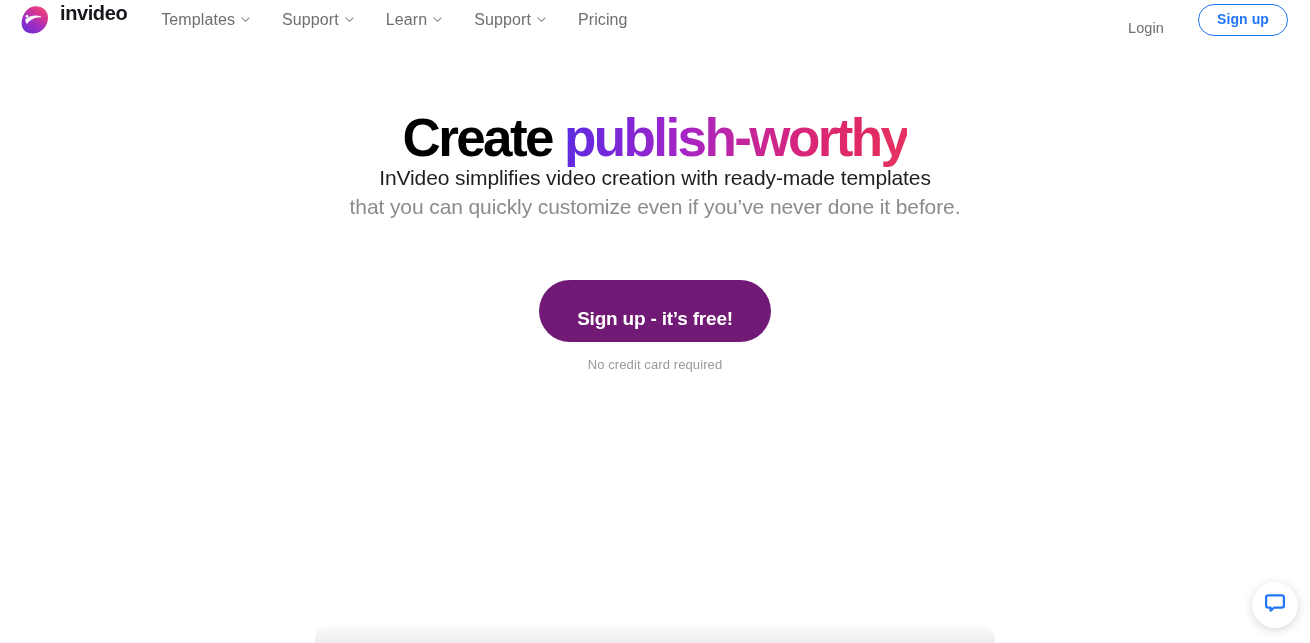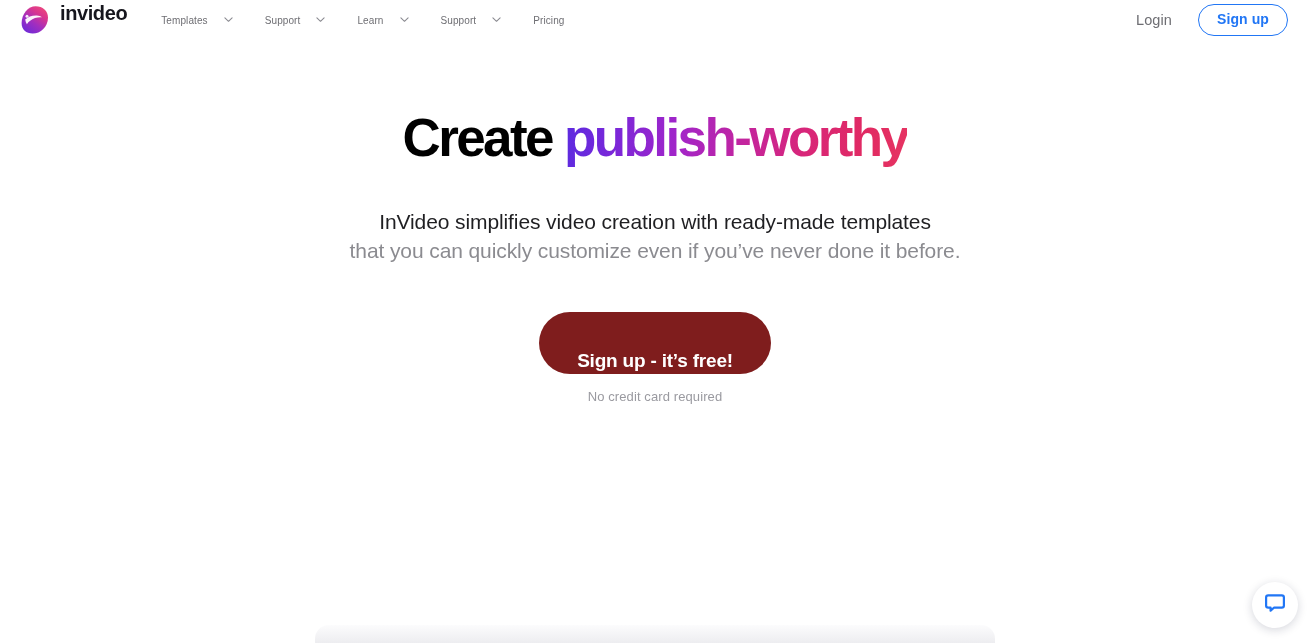--- a/index.html
+++ b/index.html
@@ -54,44 +54,44 @@
 
   .nav {
     display: flex;
     align-items: center;
     gap: 0px;
   }
 
   .nav-item {
     display: flex;
     align-items: center;
-    gap: 16px;
-    font-size: 10px;
+    gap: 6px;
+    font-size: 16px;
     color: #6e6e73;
     padding: 6px 16px;
     cursor: pointer;
     white-space: nowrap;
     letter-spacing: 0.1px;
   }
   .nav-item:first-child { padding-left: 0; }
 
   .chev {
     width: 9px;
     height: 9px;
     display: inline-block;
     position: relative;
     top: -1px;
   }
   .chev svg { display: block; }
 
   .header-right {
     margin-left: auto;
     display: flex;
-    align-items: center;
-    gap: 26px;
+    align-items: flex-end;
+    gap: 34px;
     padding-right: 4px;
   }
 
   .login-link {
     font-size: 14.5px;
     color: #6e6e73;
     cursor: pointer;
     letter-spacing: 0.1px;
   }
 
@@ -135,21 +135,20 @@
         #e63462 100%);
     -webkit-background-clip: text;
     background-clip: text;
     -webkit-text-fill-color: transparent;
     color: transparent;
   }
 
   .headline-line2 { display: block; }
 
   .subtitle {
-    margin-top: 44px;
   }
   .sub-line-1 {
     font-size: 21px;
     color: #1f1f22;
     line-height: 1.38;
     letter-spacing: -0.1px;
   }
   .sub-line-2 {
     font-size: 21px;
     color: #8b8b90;
@@ -158,32 +157,33 @@
   }
 
   .cta-wrap {
     margin-top: 46px;
     display: flex;
     flex-direction: column;
     align-items: center;
   }
 
   .cta-button {
-    background: #7f1d1d;
+    background: #701a75;
     color: #ffffff;
     font-size: 19px;
     font-weight: 700;
     border: none;
     border-radius: 999px;
-    padding: 18px 38px;
+    padding: 8px 38px;
     height: 62px;
     line-height: 62px;
     cursor: pointer;
     letter-spacing: -0.2px;
     font-family: "Liberation Sans", sans-serif;
+    margin-top: 12px;
   }
 
   .cta-note {
     margin-top: 15px;
     font-size: 13px;
     color: #9a9aa0;
     letter-spacing: 0.1px;
   }
 
   

